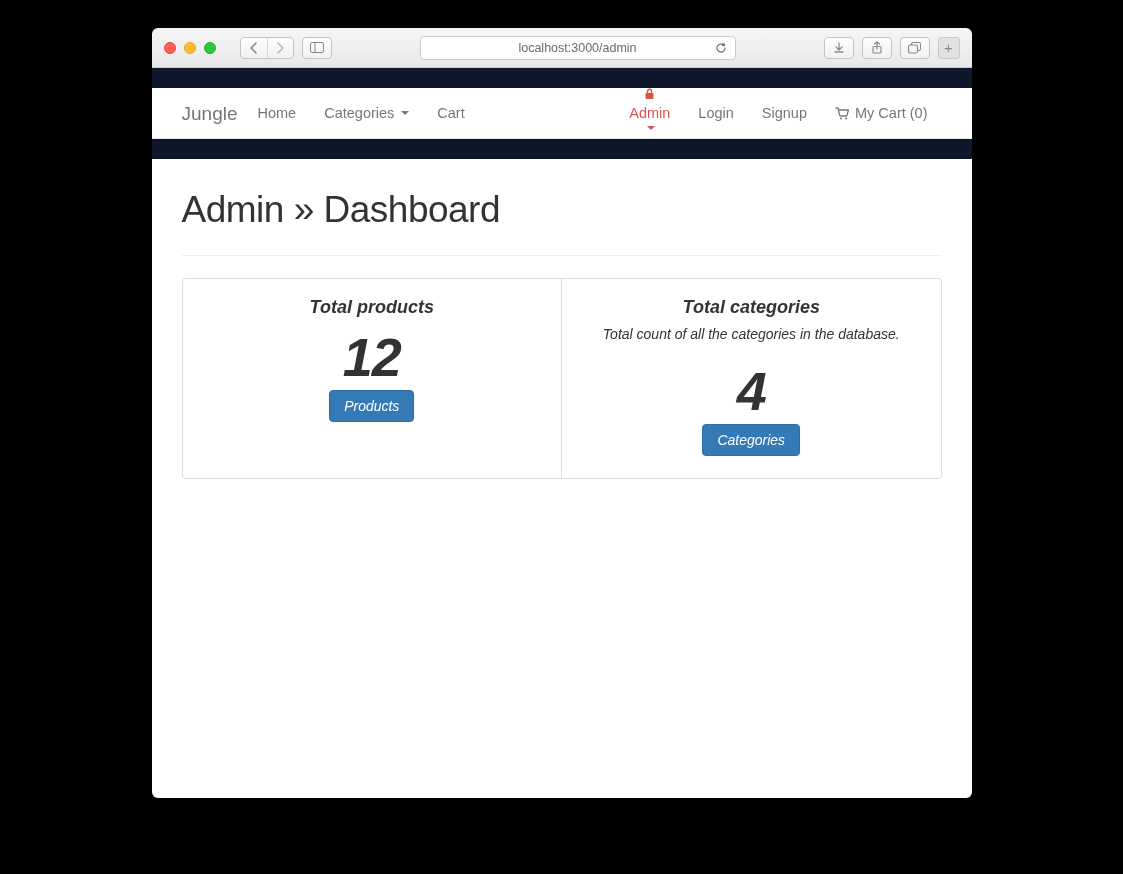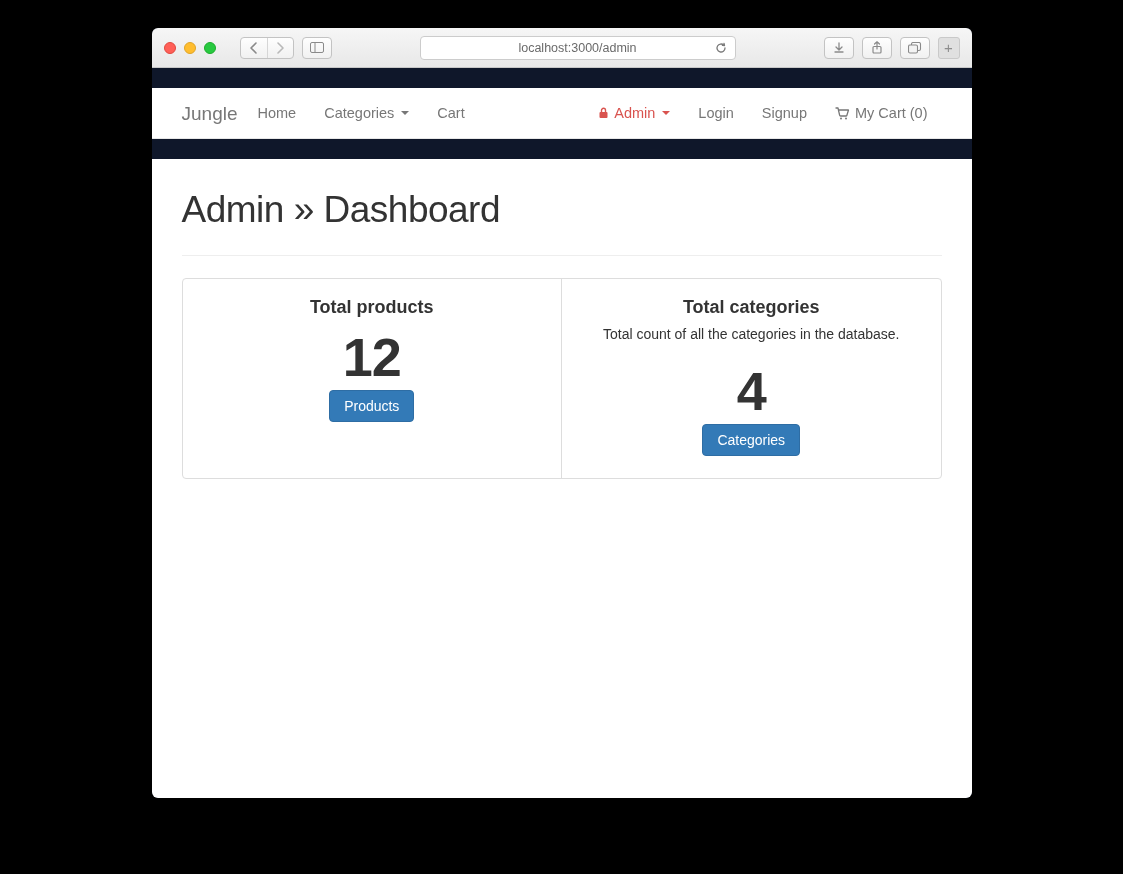--- a/index.html
+++ b/index.html
@@ -123,21 +123,21 @@
   }
   .caret {
     display:inline-block;
     width:0; height:0;
     border-left:4px solid transparent;
     border-right:4px solid transparent;
     border-top:4px solid #777;
     margin-left:2px;
   }
   .nav-right { margin-left: auto; display:flex; }
-  .admin-link { color: #d9534f !important; }
+  .admin-link { color: #d9534f !important; flex-direction: column; }
   .admin-link .caret { border-top-color:#d9534f; }
   
   .page {
     flex: 1;
     background: #fff;
     padding: 30px 30px;
     overflow: auto;
   }
   .page-header {
     font-size: 37px;
@@ -151,20 +151,21 @@
   .cards {
     display: flex;
     gap: 0;
     border: 1px solid #ddd;
     border-radius: 4px;
   }
   .card {
     flex: 1;
     text-align: center;
     padding: 18px 31px 22px;
+    font-style: italic;
   }
   .card + .card { border-left: 1px solid #ddd; }
   .card-title {
     font-size: 18px;
     font-weight: 700;
     color: #333;
     margin-bottom: 8px;
   }
   .card-desc {
     font-size: 14px;

